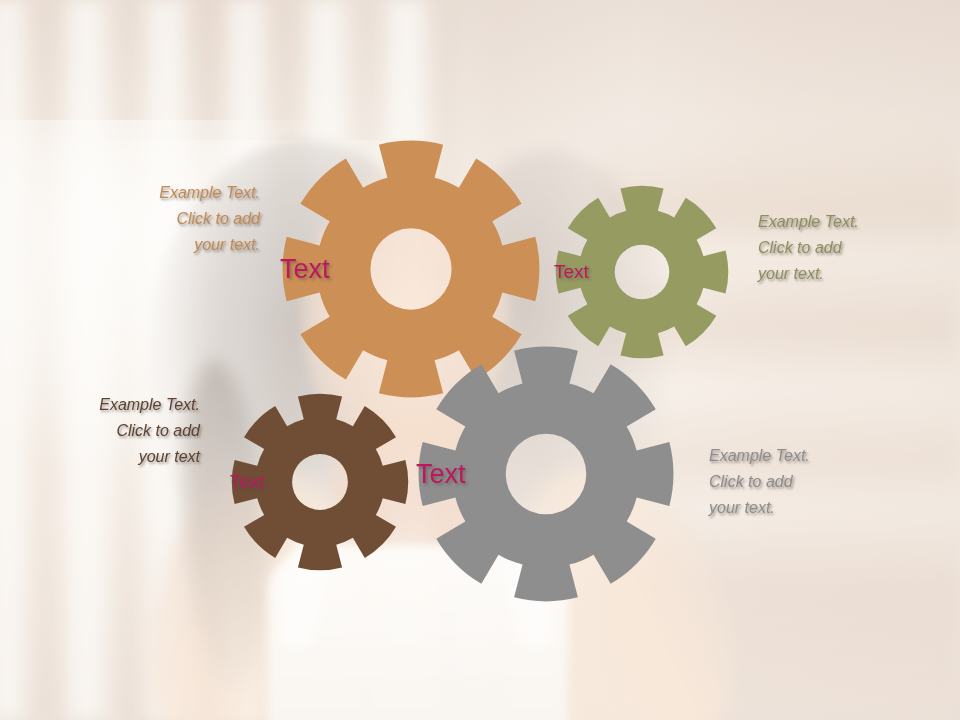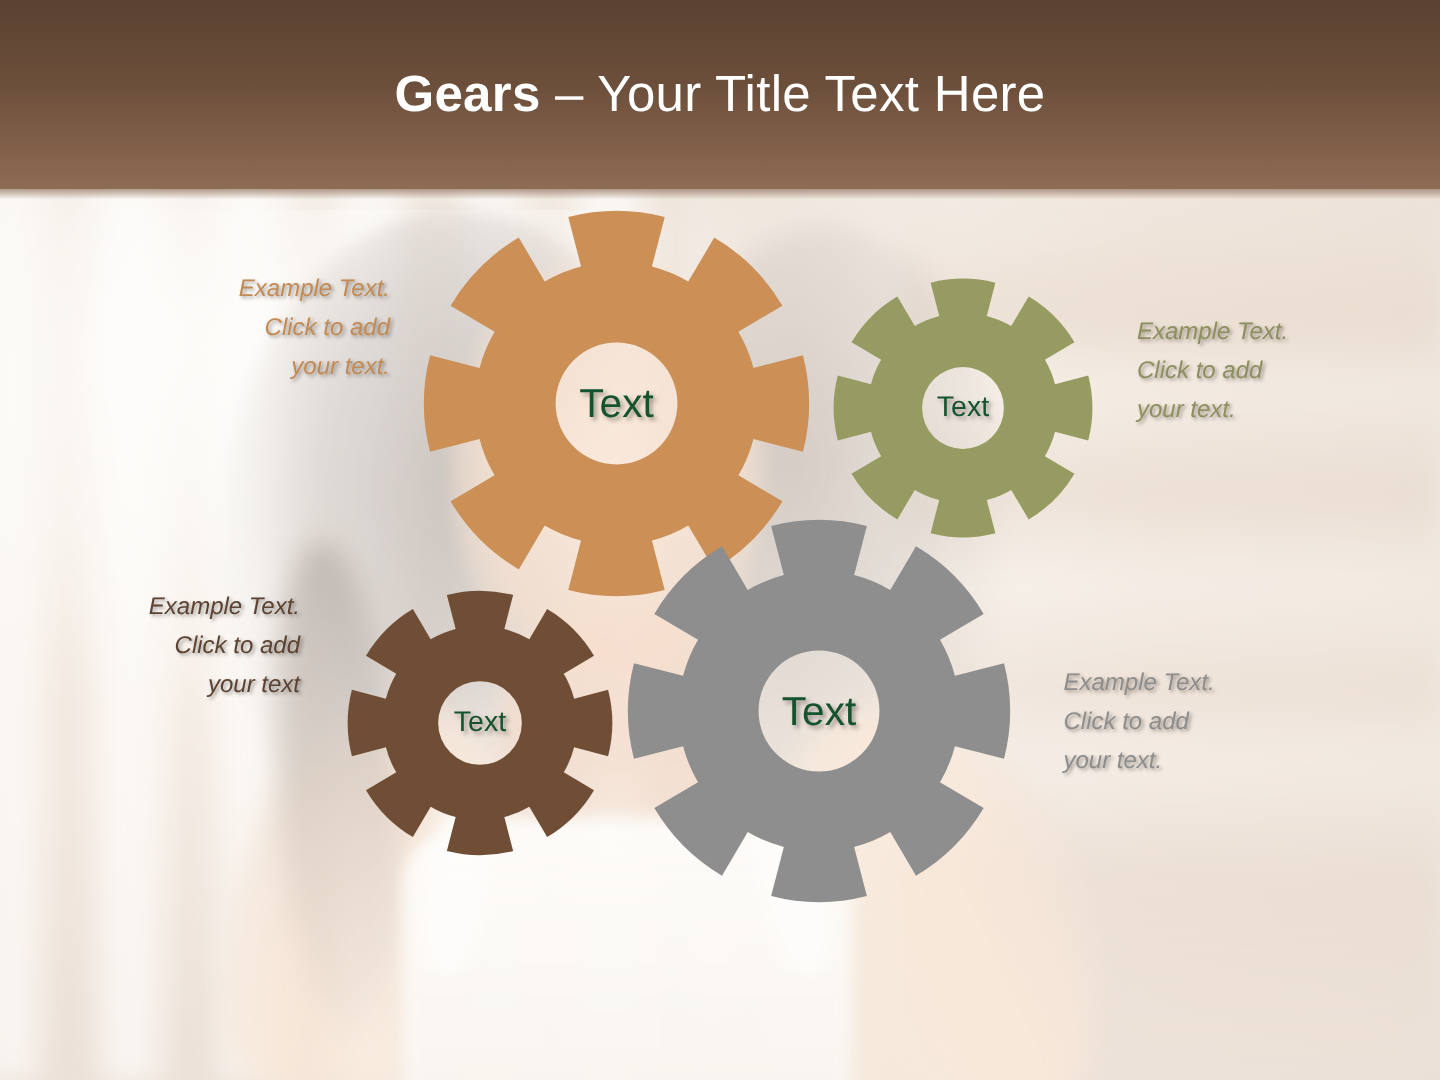--- a/index.html
+++ b/index.html
@@ -236,22 +236,21 @@
   .gear {
     position: absolute;
   }
   .gear svg { display: block; overflow: visible; }
   .gear-label {
     position: absolute;
     left: 0; top: 0;
     width: 100%; height: 100%;
     display: flex;
     align-items: center;
-    justify-content: center;
-    color: #14532d;
+    color: #be185d;
     font-size: 25px;
     text-shadow: 2px 2px 3px rgba(90,80,75,0.55);
     pointer-events: none;
   }
   .gear-orange { left: 280px; top: 138px; width: 262px; height: 262px; }
   .gear-orange .gear-label { font-size: 27px; }
   .gear-green  { left: 554px; top: 184px; width: 176px; height: 176px; }
   .gear-green  .gear-label { font-size: 19px; }
   .gear-brown  { left: 230px; top: 392px; width: 180px; height: 180px; }
   .gear-brown  .gear-label { font-size: 19px; }
@@ -273,23 +272,20 @@
   <div class="bg-layer fig-face"></div>
   <div class="bg-layer fig-neck"></div>
   <div class="bg-layer fig-shoulder-l"></div>
   <div class="bg-layer fig-shoulder-r"></div>
   <div class="bg-layer fig-hair-strand"></div>
   <div class="bg-layer fig-top"></div>
   <div class="bg-layer fig-strap-l"></div>
   <div class="bg-layer fig-strap-r"></div>
   <div class="bg-layer bg-wash"></div>
 
-  <div class="header">
-    <div class="title"><span class="t-bold">Gears</span><span class="t-rest"> – Your Title Text Here</span></div>
-  </div>
 
   <div class="caption cap-tl">Example Text.
 Click  to add
 your text.</div>
   <div class="caption cap-tr">Example Text.
 Click  to add
 your text.</div>
   <div class="caption cap-bl">Example Text.
 Click  to add
 your text</div>

